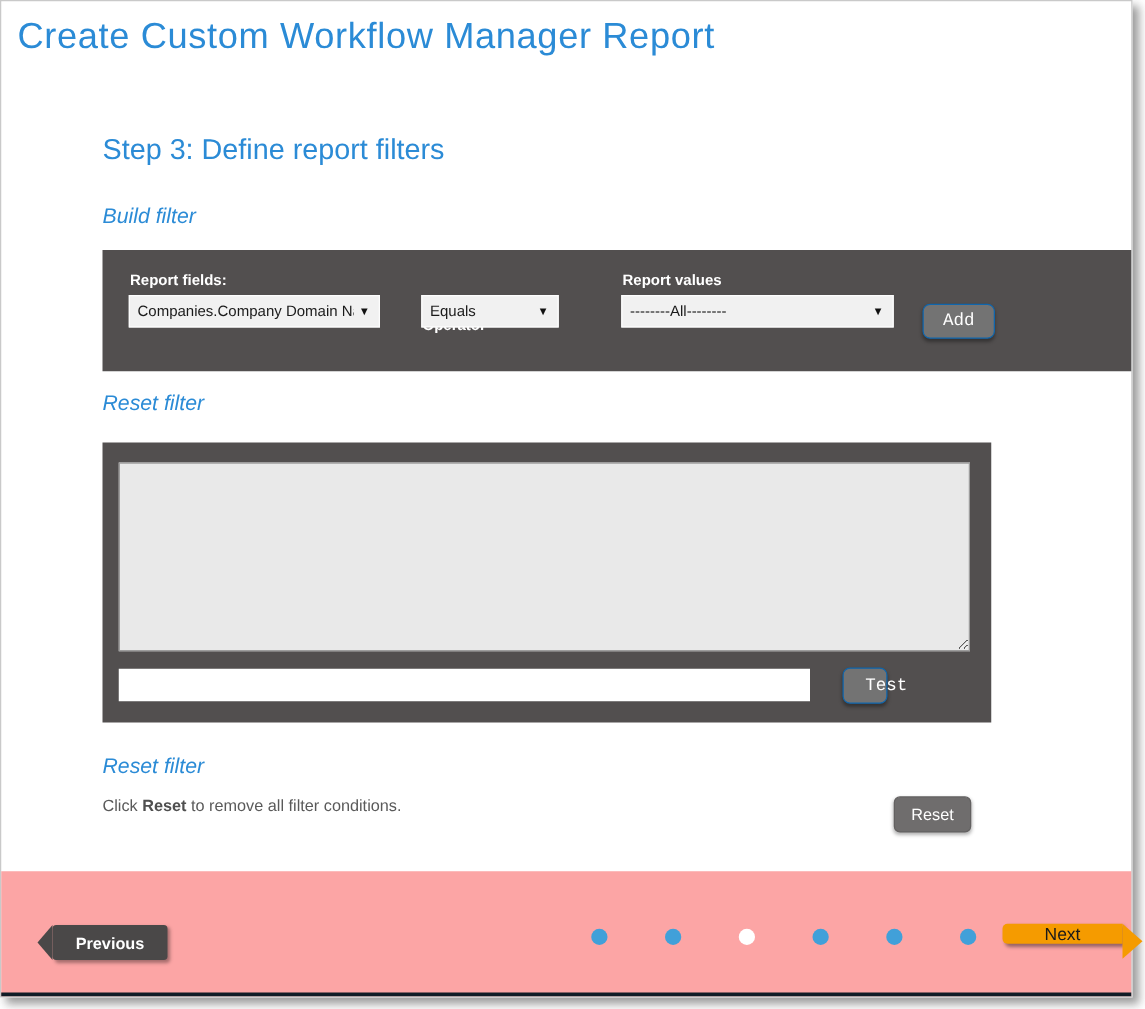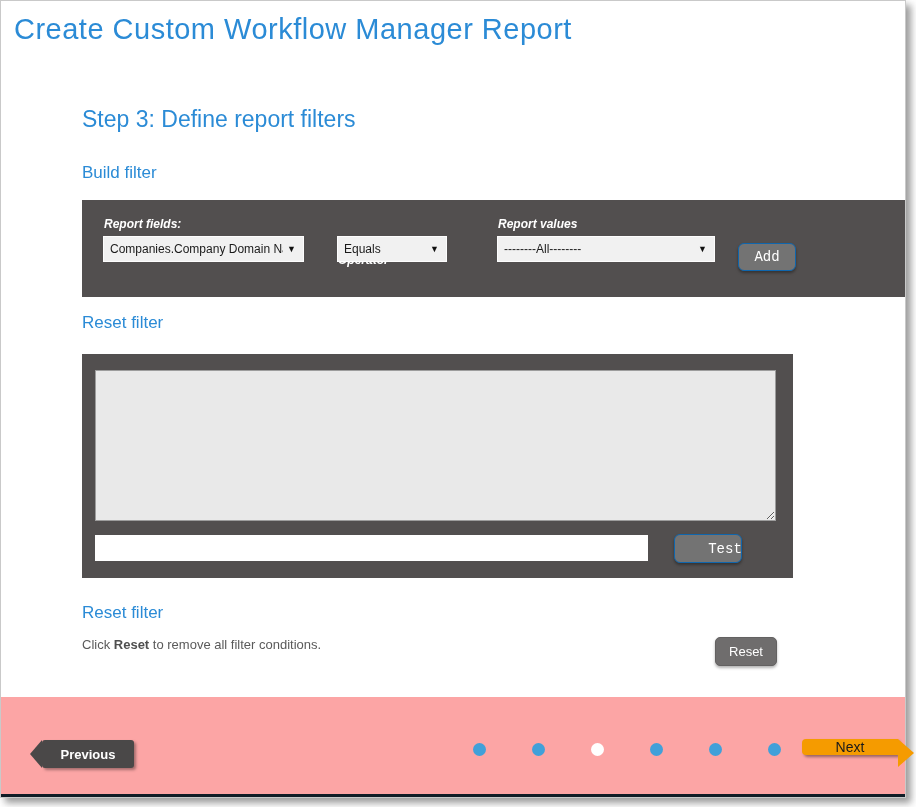--- a/index.html
+++ b/index.html
@@ -14,32 +14,32 @@
   .page-title {
     position:absolute; left:13px; top:12px;
     font-size:29px; font-weight:300; letter-spacing:0.5px;
     color:#2b8bd6; white-space:nowrap;
   }
   .step-heading {
     position:absolute; left:81px; top:105px;
     font-size:23px; font-weight:300; color:#2b8bd6; white-space:nowrap;
   }
   .section-heading {
-    position:absolute; font-size:17px; font-weight:300; color:#2b8bd6; white-space:nowrap;
+    position:absolute; font-size:17px; font-weight:300; color:#2b8bd6; white-space:nowrap;font-style:italic;
   }
   .h-build { left:81px; top:162px; }
   .h-test  { left:81px; top:312px; }
   .h-reset { left:81px; top:602px; }
 
   .panel { position:absolute; background:#524f4f; }
   .panel-build { left:81px; top:199px; right:0; height:97px; }
   .panel-test  { left:81px; top:353px; width:711px; height:224px; }
 
   .field-label {
-    position:absolute; color:#ffffff; font-size:12px; font-weight:bold; white-space:nowrap;font-style:italic;
+    position:absolute; color:#ffffff; font-size:12px; font-weight:bold; white-space:nowrap;
   }
   .lbl-fields { left:22px;  top:17px; }
   .lbl-oper   { left:256px; top:17px;margin-top:36px; }
   .lbl-values { left:416px; top:17px; }
 
   .dropdown {
     position:absolute; top:36px; height:26px;
     background:#f1f1f1; border:1px solid #fdfdfd;
     display:flex; align-items:center;
     font-size:12px; color:#1a1a1a; cursor:default;
@@ -51,21 +51,21 @@
   .dd-arrow { flex:0 0 auto; font-size:9px; color:#111; padding:0 7px 0 4px; }
 
   .btn-blue {
     position:absolute; background:#737373; color:#ffffff;
     border:1px solid #0f66ad; border-radius:6px;
     font-size:14px; font-family:Liberation Mono, monospace;
     display:flex; align-items:center; justify-content:center;
     box-shadow:0 2px 3px rgba(0,0,0,0.35); cursor:pointer;
   }
   .btn-add  { left:656px; top:43px;  width:58px; height:28px; }
-  .btn-test { left:592px; top:180px; width:68px; height:29px;padding-left:34px; }
+  .btn-test { left:592px; top:180px; width:36px; height:29px;padding-left:34px; }
 
   .test-textarea {
     position:absolute; left:13px; top:16px; width:681px; height:151px;
     background:#e9e9e9; border:1px solid #9d9d9d; resize:both;
     font-family:"Liberation Sans", sans-serif; font-size:13px; color:#222;
   }
   .test-input {
     position:absolute; left:13px; top:181px; width:553px; height:26px;
     background:#ffffff; border:none; outline:none; padding:0 6px;
     font-family:"Liberation Sans", sans-serif; font-size:13px; color:#222;

